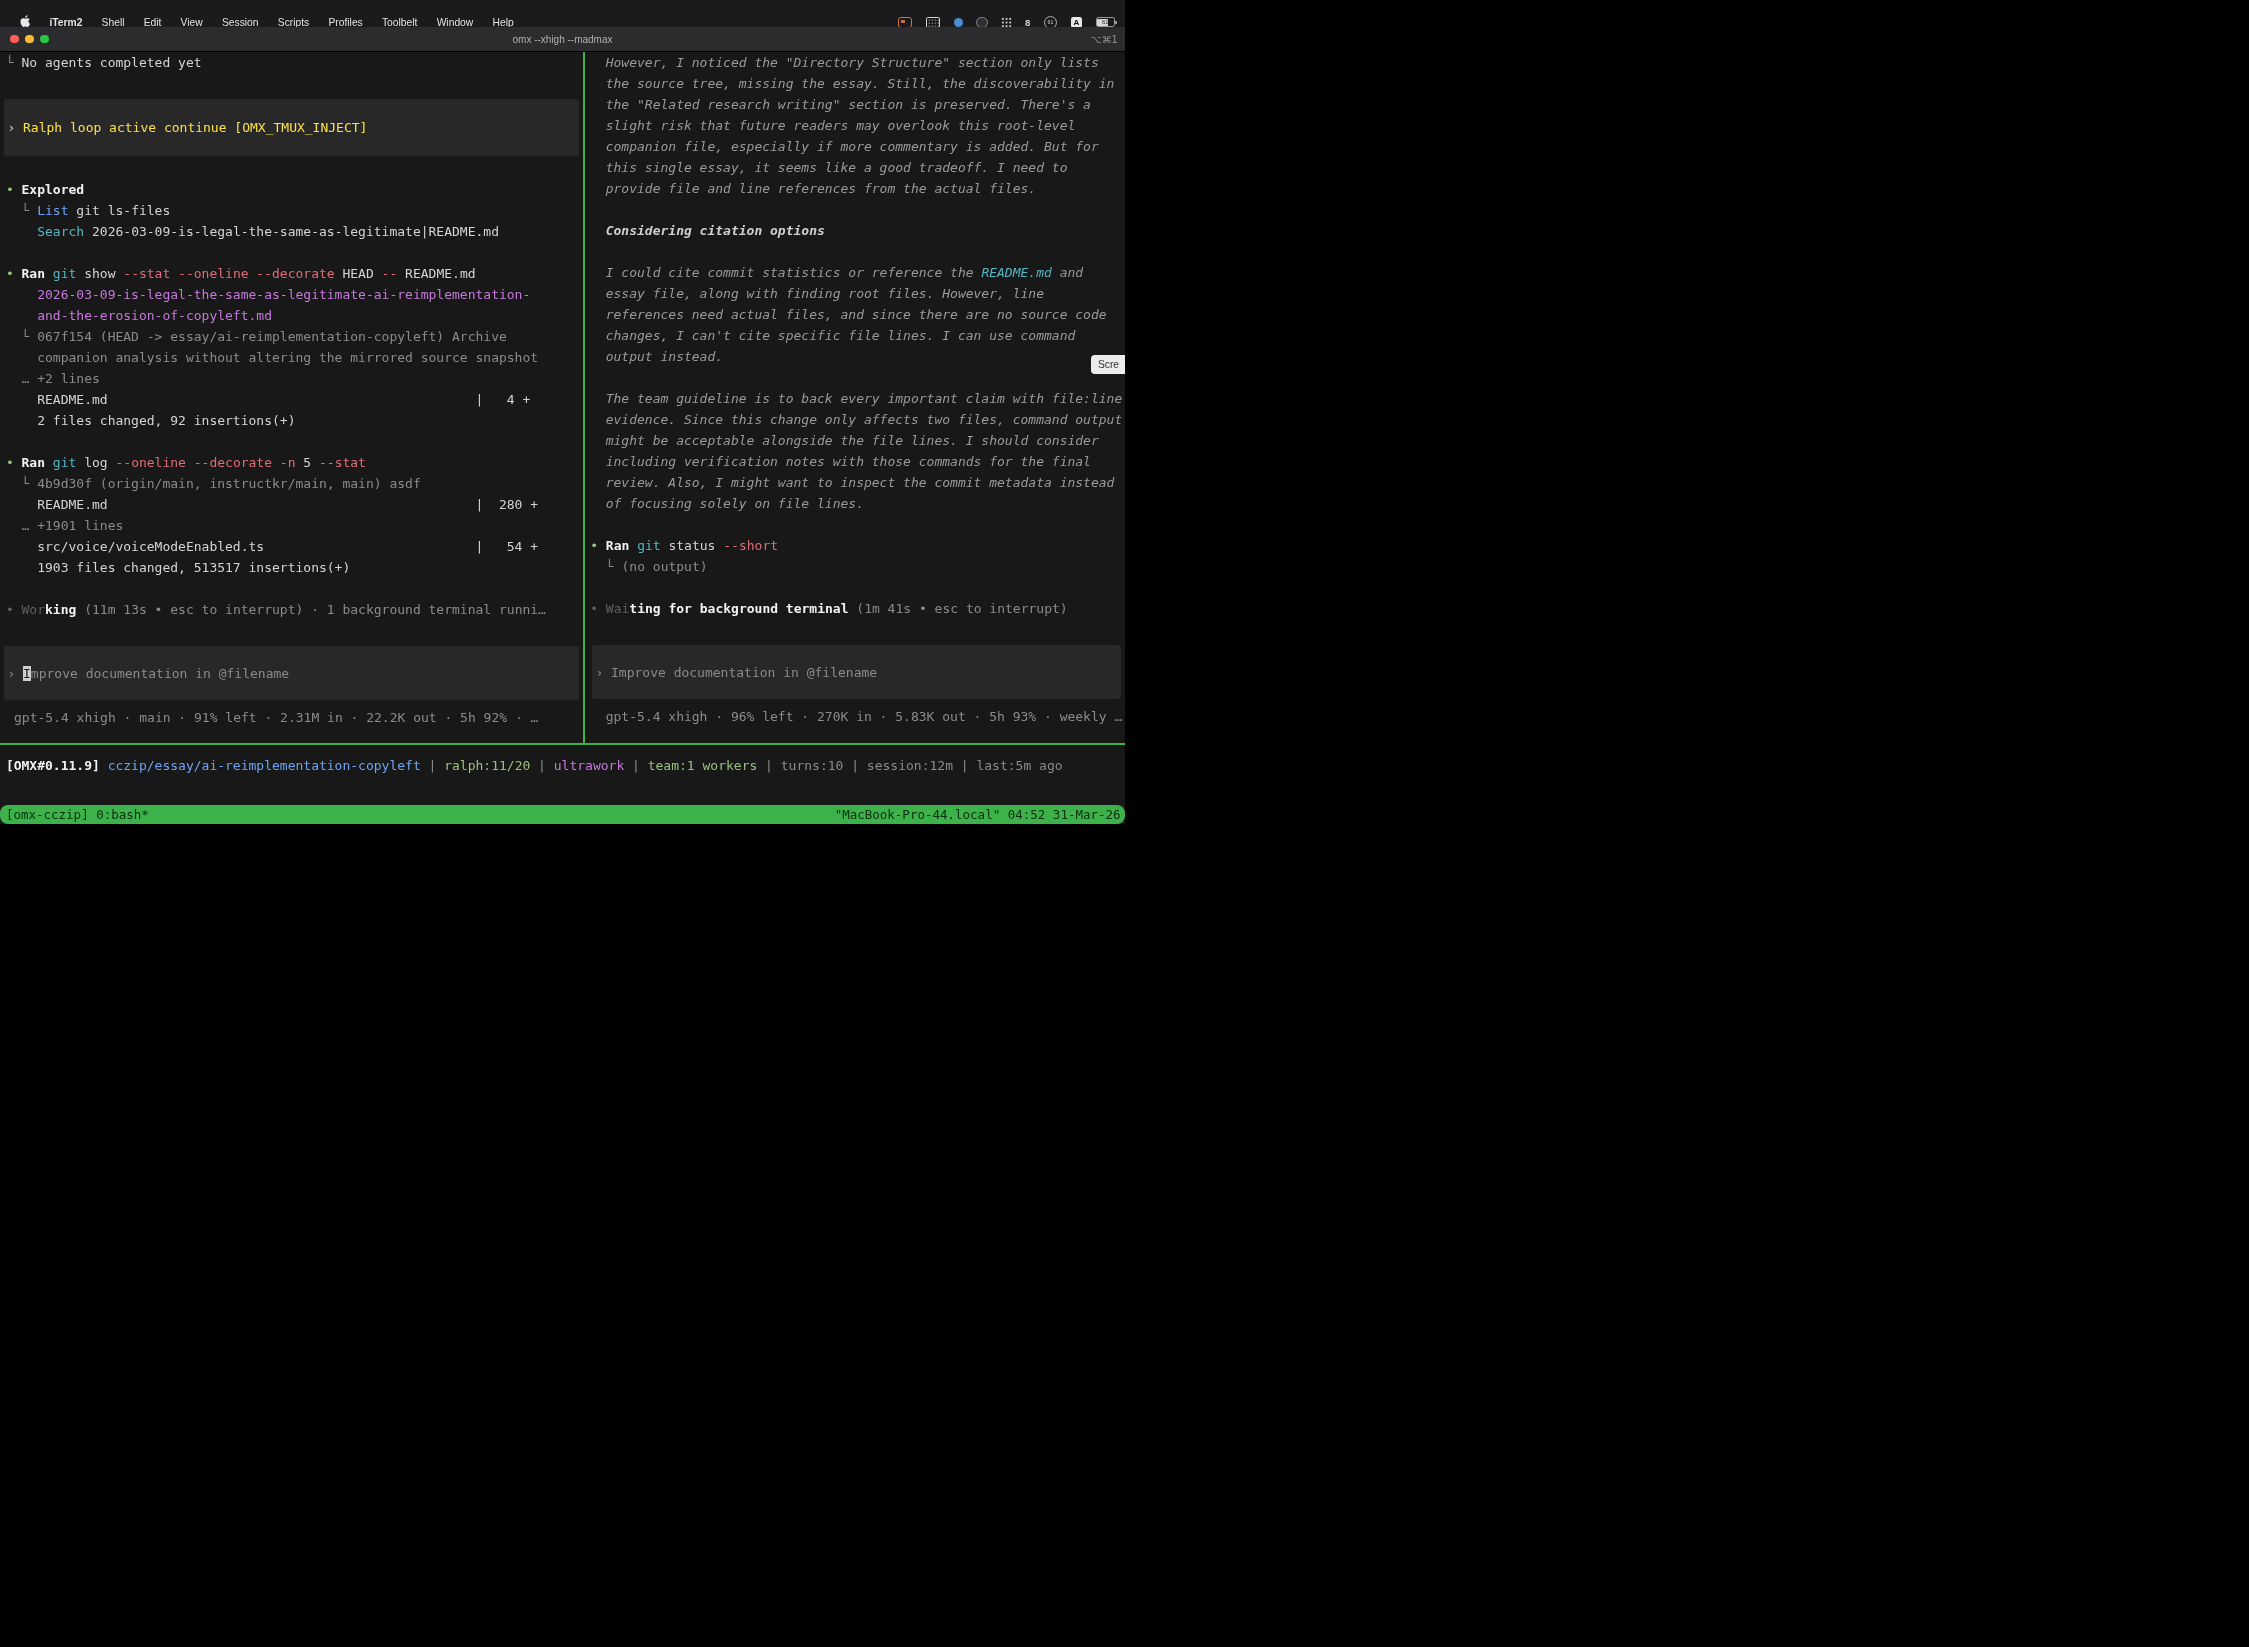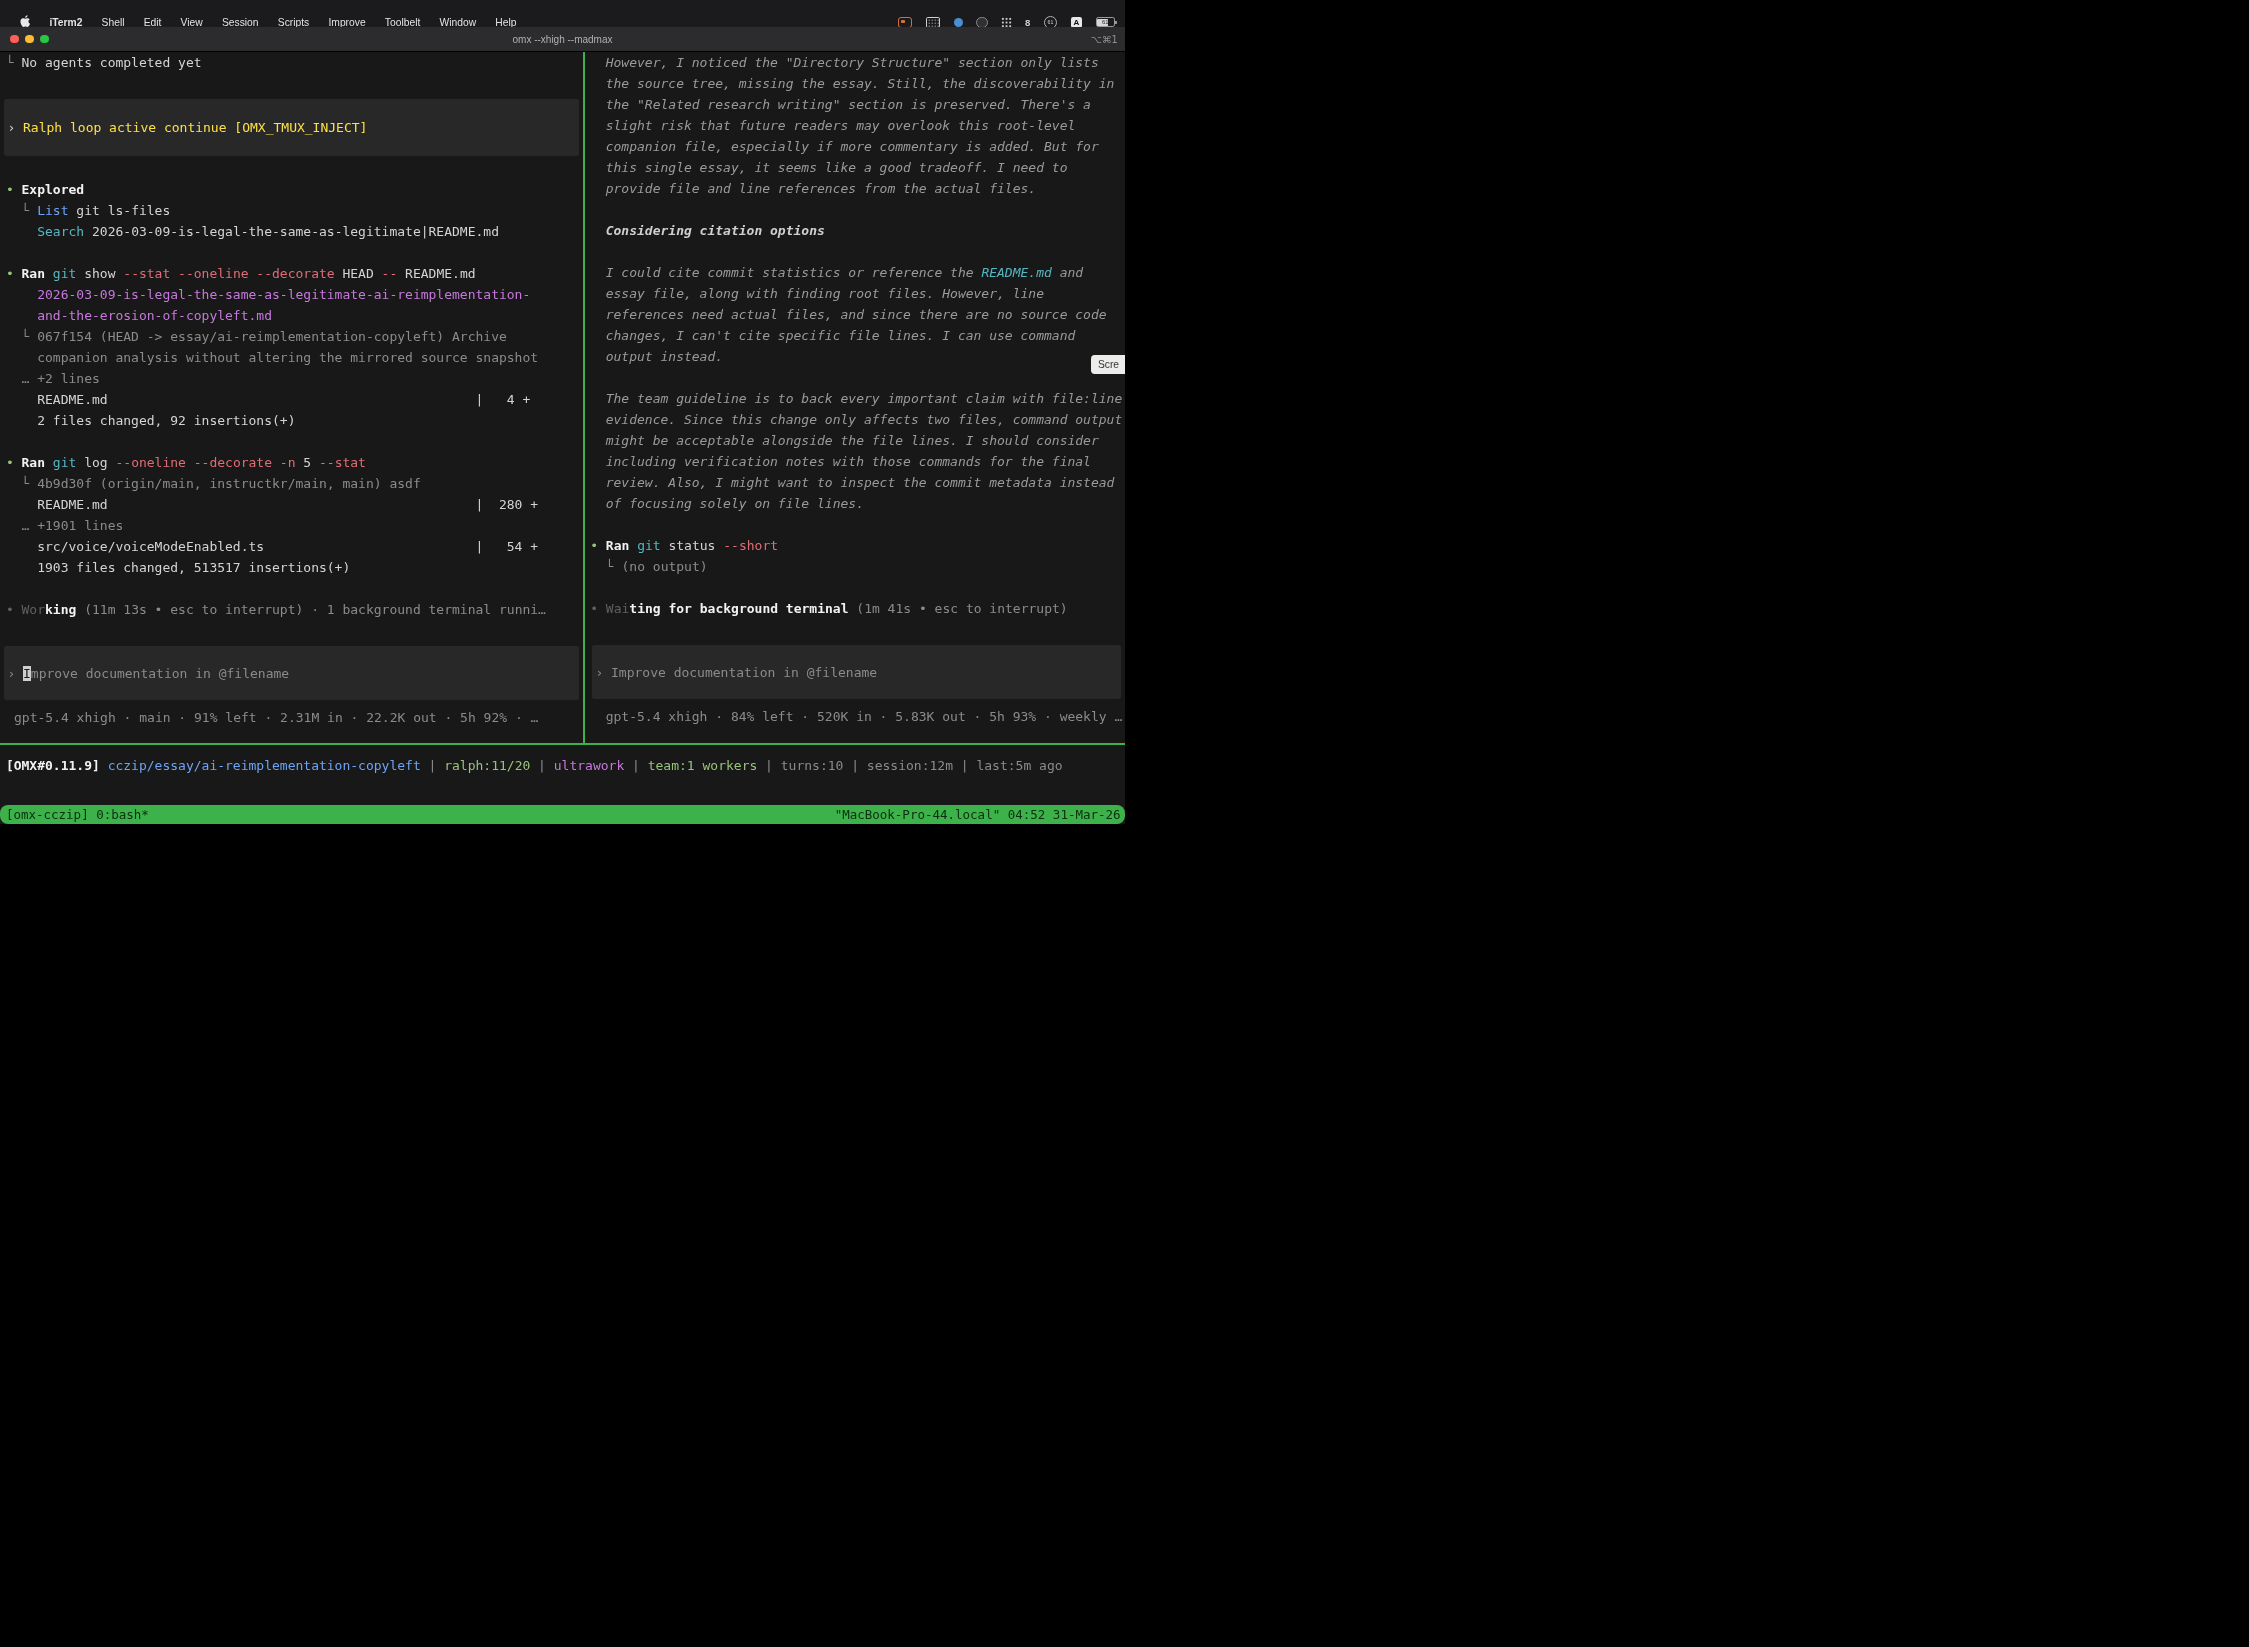--- a/index.html
+++ b/index.html
@@ -98,21 +98,21 @@
             <path d="M11.5 9c0-2 1.6-3 1.7-3.1-.9-1.4-2.4-1.6-2.9-1.6-1.2-.1-2.4.7-3 .7-.6 0-1.6-.7-2.6-.7C3.3 4.3 2 5 1.3 6.2-.1 8.6.9 12.2 2.3 14.2c.7 1 1.5 2.1 2.6 2 1-.1 1.4-.7 2.6-.7s1.6.7 2.6.7c1.1 0 1.8-1 2.5-2 .8-1.1 1.1-2.2 1.1-2.3 0 0-2.2-.8-2.2-2.9z" fill="#e8e8e8"></path>
             <path d="M9.4 2.8c.5-.7.9-1.6.8-2.5-.8 0-1.7.5-2.3 1.2-.5.6-.9 1.5-.8 2.4.9.1 1.8-.4 2.3-1.1z" fill="#e8e8e8"></path>
           </svg>
       </span>
       <span class="mb-item app">iTerm2</span>
       <span class="mb-item">Shell</span>
       <span class="mb-item">Edit</span>
       <span class="mb-item">View</span>
       <span class="mb-item">Session</span>
       <span class="mb-item">Scripts</span>
-      <span class="mb-item">Improve</span>
+      <span class="mb-item">Profiles</span>
       <span class="mb-item">Toolbelt</span>
       <span class="mb-item">Window</span>
       <span class="mb-item">Help</span>
     </div>
     <div class="mb-right">
       <span class="mb-ic">
           <span class="ic-rec"></span>
         </span>
       <span class="mb-ic">
           <span class="ic-kbd"></span>
@@ -210,21 +210,21 @@
       <div class="line ind"><span class="it">review. Also, I might want to inspect the commit metadata instead</span></div>
       <div class="line ind"><span class="it">of focusing solely on file lines.</span></div>
       <div class="blank"></div>
       <div class="line"><span class="grn">• </span><span class="b">Ran</span><span class="fg"> </span><span class="cyn">git</span><span class="fg"> status </span><span class="red">--short</span></div>
       <div class="line"><span class="dim">  └ (no output)</span></div>
       <div class="blank"></div>
       <div class="line"><span class="dim2">• Wai</span><span class="b">ting for background terminal</span><span class="dim"> (1m 41s • esc to interrupt)</span></div>
       <div class="inputbox">
         <div class="line"><span class="dim">› Improve documentation in @filename</span></div>
       </div>
-      <div class="line ind mt10"><span class="dim">gpt-5.4 xhigh · 84% left · 520K in · 5.83K out · 5h 93% · weekly …</span></div>
+      <div class="line ind mt10"><span class="dim">gpt-5.4 xhigh · 96% left · 270K in · 5.83K out · 5h 93% · weekly …</span></div>
     </div>
 
     <div class="hdiv"></div>
 
     <div id="omx-line"><span class="b">[OMX#0.11.9] </span><span class="blu">cczip/essay/ai-reimplementation-copyleft</span><span class="dim"> | </span><span class="grn">ralph:11/20</span><span class="dim"> | </span><span class="mag">ultrawork</span><span class="dim"> | </span><span class="grn">team:1 workers</span><span class="dim"> | </span><span class="dim">turns:10 | session:12m | last:5m ago</span></div>
 
     <div id="tmux-bar">
       <span id="tmux-left">[omx-cczip] 0:bash*</span>
       <span id="tmux-right">"MacBook-Pro-44.local" 04:52 31-Mar-26</span>
     </div>

